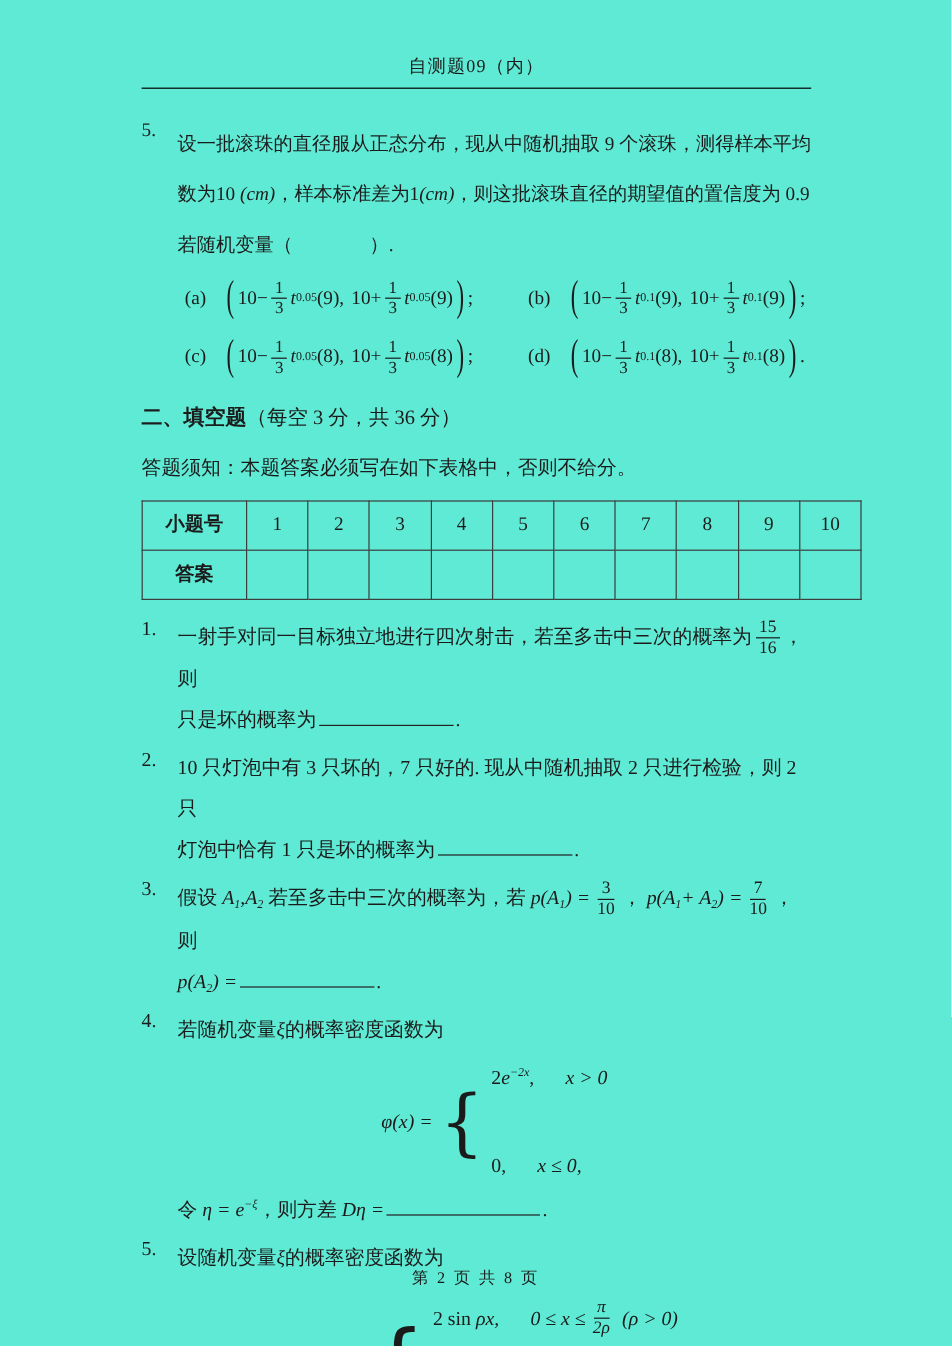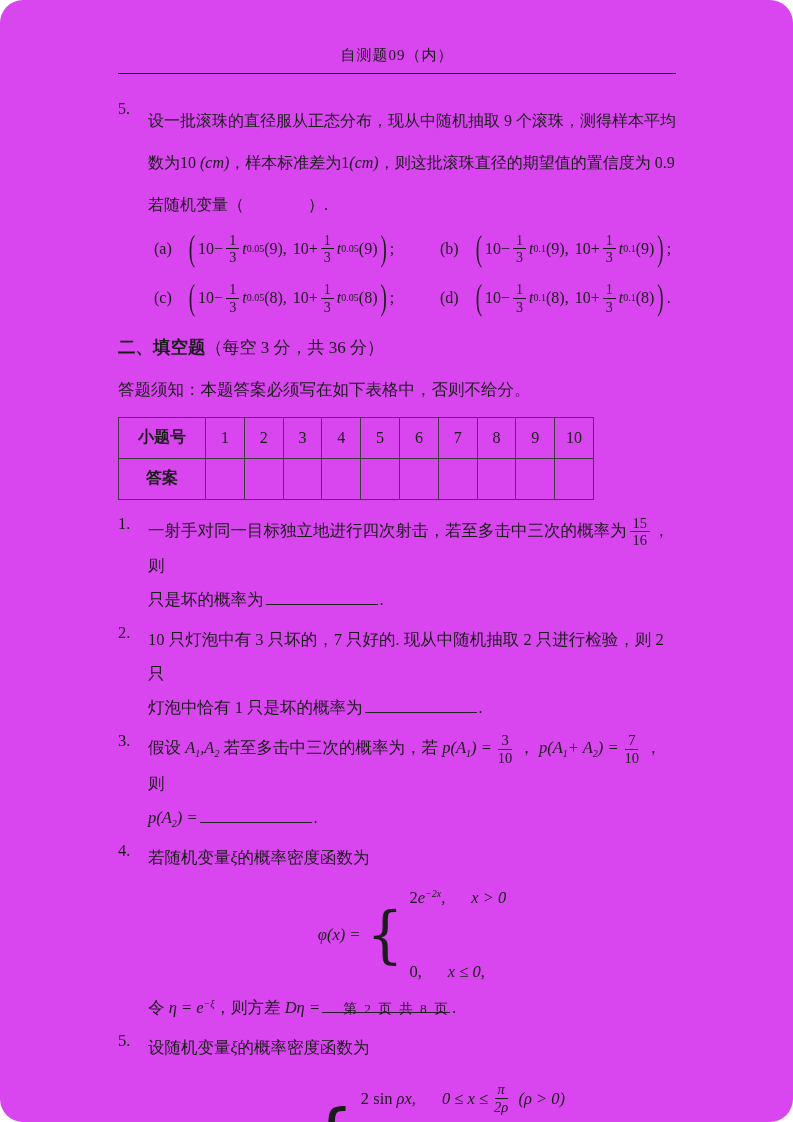--- a/index.html
+++ b/index.html
@@ -1,19 +1,19 @@
 <!DOCTYPE html>
 <html><head>
 <meta charset="utf-8">
 <style>
   html,body { margin:0; padding:0; background:#ffffff; }
   .page {
-    position:relative; width:793px; height:1122px; background:#d946ef;
+    position:relative; width:793px; height:1122px; background:#5eead4;
     font-family:"Liberation Serif","DejaVu Serif",serif;
-    color:#1b1b1b; overflow:hidden;border-radius:23px;
+    color:#1b1b1b; overflow:hidden;
   }
   .content { position:absolute; left:118px; top:0; width:558px; }
 
   .doc-title { text-align:center; font-size:15px; margin-top:46px; letter-spacing:1px; }
   .title-rule { border:none; border-top:1.6px solid #000; margin:8px 0 0 0; }
 
   
   .q { display:flex; margin-top:0; }
   .qno { width:30px; flex:0 0 30px; }
   .qbody { flex:1; }
@@ -35,21 +35,21 @@
 
   .options-row { display:flex; margin-top:6px; align-items:center; }
   .option { display:flex; align-items:center; font-size:16px; }
   .option.left { margin-left:36px; width:286px; }
   .opt-label { margin-right:14px; }
 
   .sec-head { margin-top:20px; font-size:17px; }
   .sec-head b { font-size:17.5px; }
   .notice { margin-top:16px; font-size:16.5px; line-height:30px; }
 
-  table.anstable { border-collapse:collapse; width:476px; margin-top:12px; table-layout:fixed; }
+  table.anstable { border-collapse:collapse; width:600px; margin-top:12px; table-layout:fixed; }
   table.anstable td { border:1px solid #3d3d3d; height:40px; text-align:center;
                       font-size:16px; padding:0; }
   td.lab { width:86px; font-weight:bold; font-size:16.5px; }
 
   .fill-list { margin-top:14px; font-size:16.5px; }
   .fill-list .q { margin-top:6px; }
 
   .blank { display:inline-block; width:112px; border-bottom:1.2px solid #222;
            height:3px; margin:0 2px; }
 
@@ -58,21 +58,21 @@
   .pw-brace { font-family:"DejaVu Serif",serif; font-weight:400; line-height:1;
               display:inline-block; }
   .pw-brace.md { font-size:58px; transform:scaleY(1.05); }
   .pw-brace.lg { font-size:74px; transform:scaleY(1.35); }
   .pw-lines { display:flex; flex-direction:column; margin-left:6px;gap:44px; }
   .pw-lines.md .pw-line { line-height:30px; }
   .pw-lines.lg .pw-line { line-height:52px; display:flex; align-items:center; }
   .pw-cond { margin-left:26px; }
   .sp-r { margin-right:6px; }
 
-  .footer { position:absolute; left:0; top:1000px; width:793px; text-align:center;
+  .footer { position:absolute; left:0; top:1056px; width:793px; text-align:center;
             font-size:13.5px; letter-spacing:2px; }
 </style>
 </head>
 <body>
 
 <div class="page">
   <div class="content">
 
     <div class="doc-title">自测题09（内）</div>
     <hr class="title-rule">

